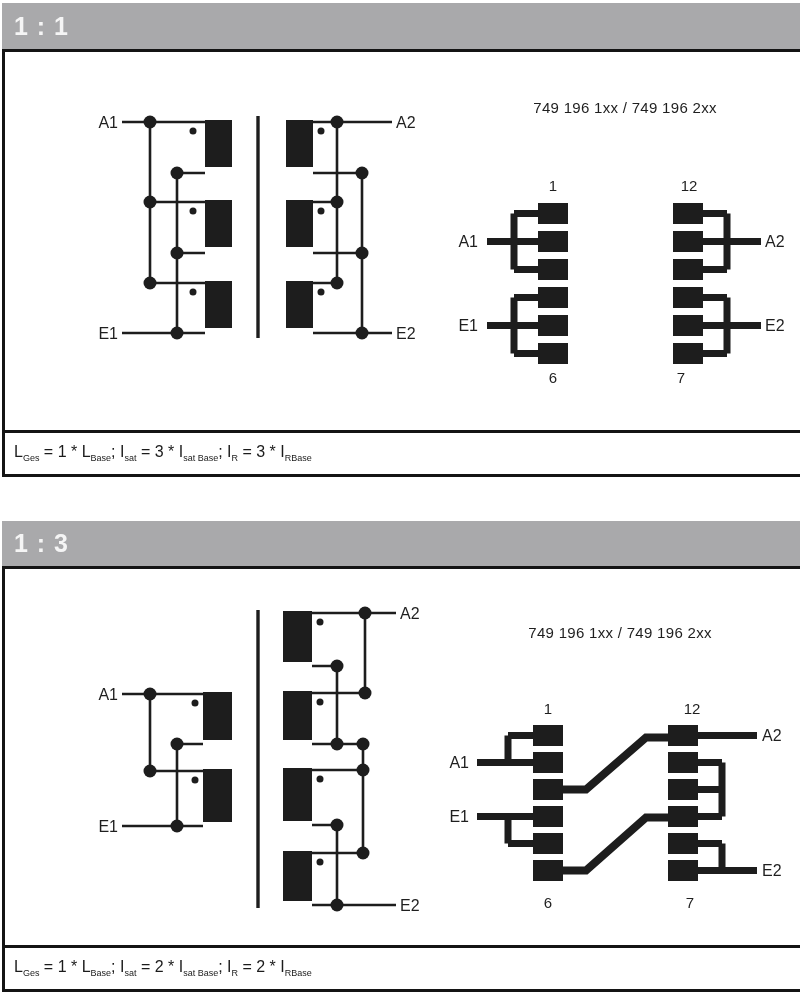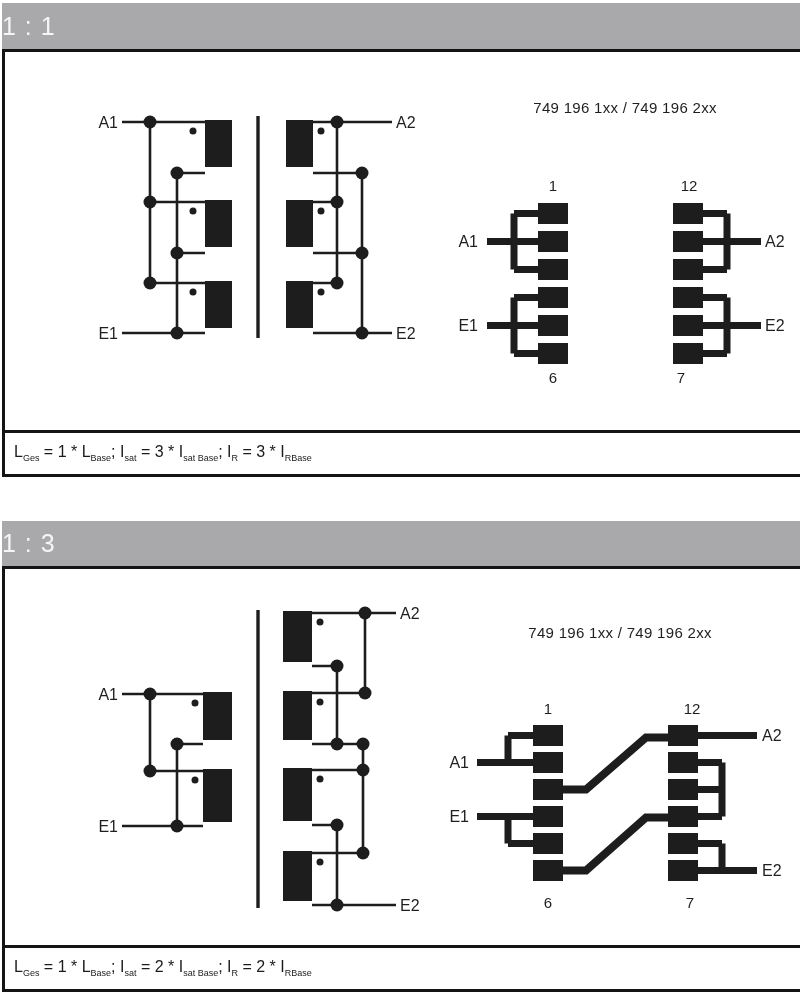--- a/index.html
+++ b/index.html
@@ -1,21 +1,21 @@
 <!DOCTYPE html>
 <html><head>
 <meta charset="utf-8">
 <style>
   html,body{margin:0;padding:0;background:#ffffff;}
   #page{position:relative;width:800px;height:1000px;background:#fff;overflow:hidden;
         font-family:"Liberation Sans",sans-serif;color:#1b1b1b;}
   .ratio-bar{position:absolute;left:2px;width:798px;height:46px;background:#a9a9ab;
              border-bottom:3px solid #141414;display:flex;align-items:center;box-sizing:content-box;}
-  .ratio-bar .ratio-label{color:#f5f5f5;font-size:25px;font-weight:normal;letter-spacing:1px;
-             font-family:"Liberation Sans",sans-serif;}
+  .ratio-bar .ratio-label{color:#f5f5f5;font-size:25px;font-weight:bold;letter-spacing:1px;
+             padding-left:12px;font-family:"Liberation Sans",sans-serif;}
   .diagram-box{position:absolute;left:2px;width:796px;border-left:3px solid #141414;background:#fff;}
   .formula-box{position:absolute;left:2px;width:795px;height:41px;border-top:3px solid #141414;
                border-bottom:3px solid #141414;border-left:3px solid #141414;background:#fff;
                display:flex;align-items:center;padding-left:9px;white-space:pre;}
   .formula-box .m{font-size:16px;color:#1b1b1b;}
   .formula-box sub{font-size:9px;color:#1b1b1b;line-height:1;}
   svg{position:absolute;left:0;}
   svg text{font-family:"Liberation Sans",sans-serif;fill:#1f1f1f;}
   .lbl{font-size:16px;}
   .pin-num{font-size:15px;}

